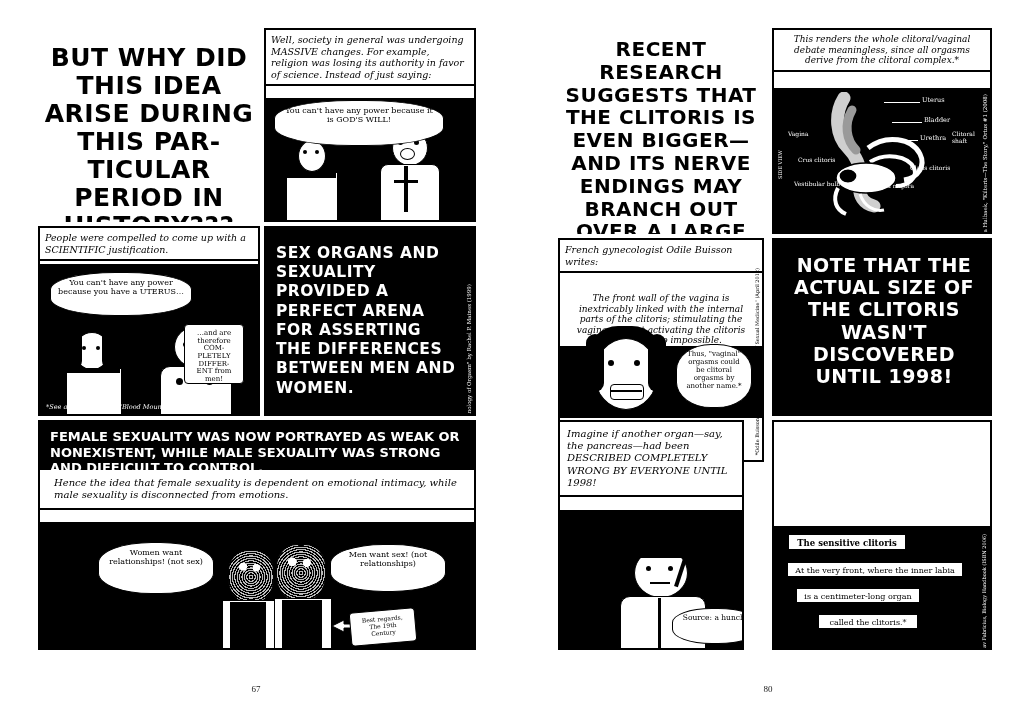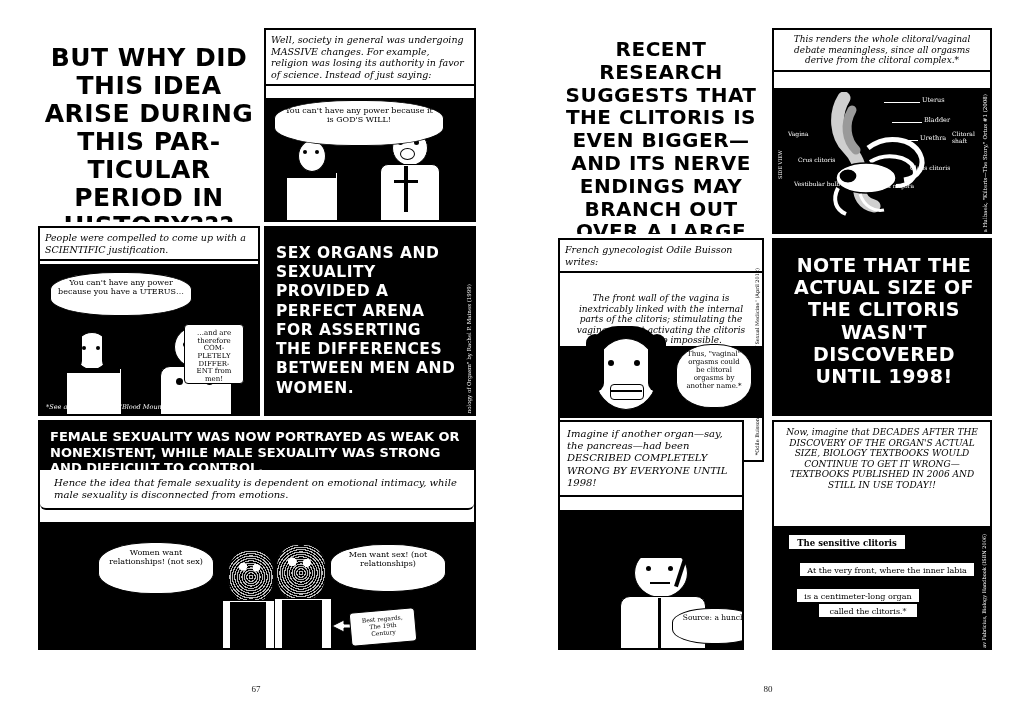--- a/index.html
+++ b/index.html
@@ -240,21 +240,21 @@
       <div class="panel inv" style="left:226px; top:204px; width:212px; height:190px;">
         <div class="display white" style="position:absolute; left:10px; top:16px; width:180px; font-size:15.5px; line-height:1.24; text-align:left;">SEX ORGANS AND SEXUALITY PROVIDED A PERFECT ARENA FOR ASSERTING THE DIFFERENCES BETWEEN MEN AND WOMEN.</div>
         <div class="sidecredit onblack" style="right:2px; top:56px;">From "The Technology of Orgasm" by Rachel P. Maines (1999)</div>
       </div>
 
       <div class="panel" style="left:0px; top:398px; width:438px; height:230px;">
 
         <div class="ink" style="left:0; top:0; width:100%; height:48px;"></div>
         <div class="display white" style="position:absolute; left:10px; top:7px; width:420px; font-size:13px; line-height:1.2; text-align:left; letter-spacing:0;">FEMALE SEXUALITY WAS NOW PORTRAYED AS WEAK OR NONEXISTENT, WHILE MALE SEXUALITY WAS STRONG AND DIFFICULT TO CONTROL.</div>
 
-        <div class="caption" style="position:absolute; left:0; top:48px; width:100%; box-sizing:border-box; font-style:italic; font-size:10px; border-bottom:2px solid #000; padding:7px 14px;border-radius:6px;">Hence the idea that female sexuality is dependent on emotional intimacy, while male sexuality is disconnected from emotions.</div>
+        <div class="caption" style="position:absolute; left:0; top:48px; width:100%; box-sizing:border-box; font-style:italic; font-size:10px; border-bottom:2px solid #000; padding:7px 14px;">Hence the idea that female sexuality is dependent on emotional intimacy, while male sexuality is disconnected from emotions.</div>
 
         <div class="ink" style="left:0; top:100px; width:100%; height:130px;"></div>
 
         <div class="photo" style="left:188px; top:128px; width:44px; height:52px; border-radius:40% 40% 45% 45%;"></div>
         <div class="photo" style="left:236px; top:122px; width:48px; height:56px; border-radius:40% 40% 45% 45%;"></div>
         <div class="inkw" style="left:182px; top:178px; width:52px; height:50px;"></div>
         <div class="ink" style="left:190px; top:180px; width:36px; height:48px;"></div>
         <div class="inkw" style="left:234px; top:176px; width:56px; height:52px;"></div>
         <div class="ink" style="left:242px; top:178px; width:40px; height:50px;"></div>
 
@@ -363,31 +363,30 @@
           <div class="ink" style="left:48px; top:58px; width:3px; height:50px;"></div>
 
           <div class="ink" style="left:72px; top:-4px; width:4px; height:52px; transform:rotate(18deg);"></div>
         </div>
 
 
         <div class="balloon" style="left:112px; top:186px; width:86px; height:36px; font-size:7.5px;">Source: a hunch.</div>
       </div>
 
       <div class="panel" style="left:214px; top:398px; width:220px; height:230px;">
-        <div class="caption tight" style="position:absolute; left:0; top:0; width:100%; box-sizing:border-box; text-align:center; font-style:italic; padding:5px 8px;">Now, imagine that DECADES AFTER THE DISCOVERY OF THE ORGAN'S ACTUAL SIZE, BIOLOGY TEXTBOOKS WOULD CONTINUE TO GET IT WRONG—TEXTBOOKS PUBLISHED IN 2006 AND STILL IN USE TODAY!!</div>
 
         <div class="ink" style="left:0; top:104px; width:100%; height:126px;"></div>
 
         <div class="strip" style="left:14px; top:112px; width:118px; height:16px; font-weight:bold; font-size:8.5px;">The sensitive clitoris</div>
 
-        <div class="strip" style="left:25px; top:140px; width:176px; height:15px;">At the very front, where the inner labia meet,</div>
+        <div class="strip" style="left:13px; top:140px; width:176px; height:15px;">At the very front, where the inner labia meet,</div>
 
         <div class="strip" style="left:22px; top:166px; width:124px; height:15px;">is a centimeter-long organ</div>
 
-        <div class="strip" style="left:44px; top:181px; width:100px; height:15px;">called the clitoris.*</div>
+        <div class="strip" style="left:44px; top:192px; width:100px; height:15px;">called the clitoris.*</div>
 
         <div class="sidecredit onblack" style="right:2px; top:112px; font-size:5px;">*Gustav Fabricius, Biology Handbook (ISBN 2006)</div>
       </div>
 
     </div>
     <div class="folio">80</div>
   </div>
 
 </div>
 

